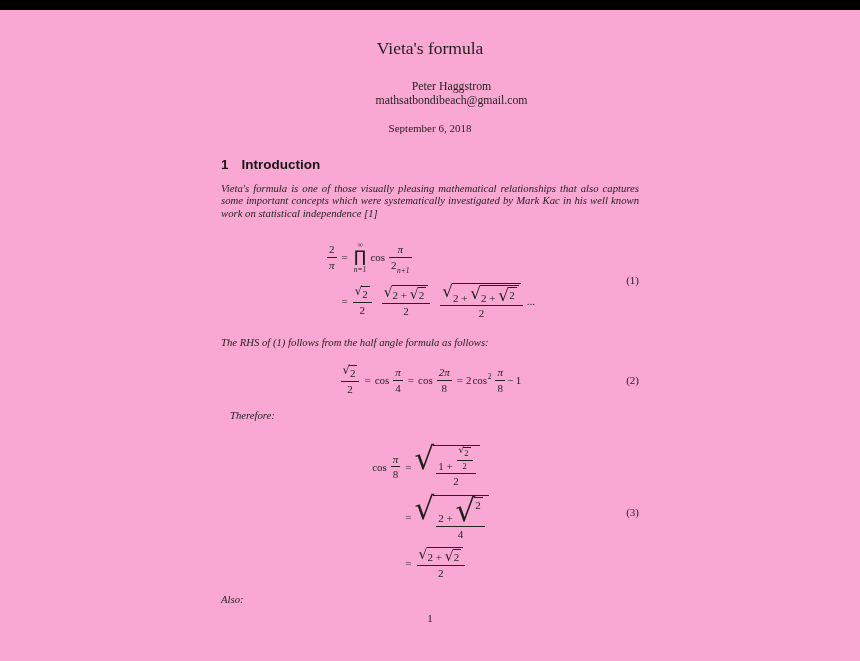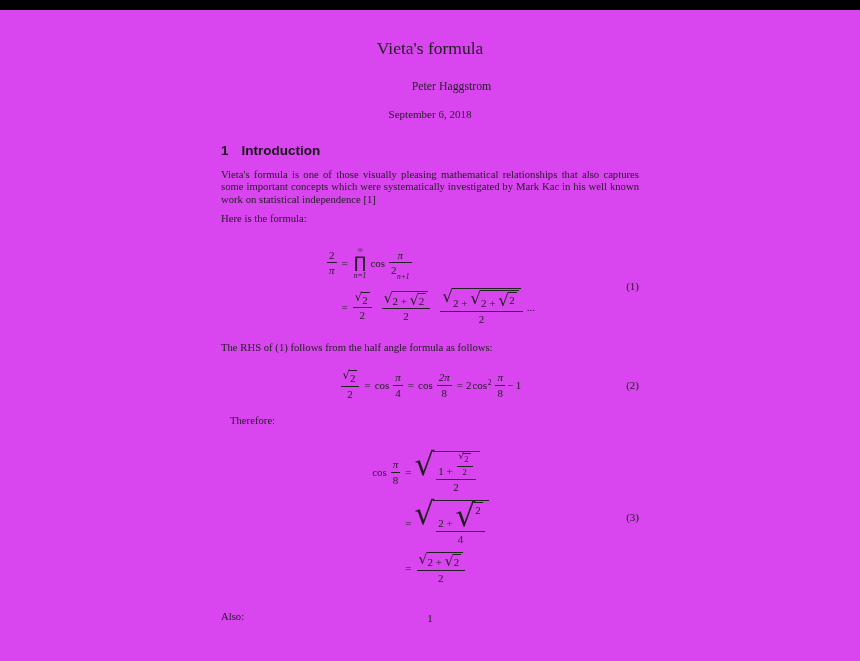--- a/index.html
+++ b/index.html
@@ -1,35 +1,35 @@
 <!DOCTYPE html>
 <html><head>
 <meta charset="utf-8">
 <style>
   html,body { margin:0; padding:0; }
   body { background:#f6f6f6; }
   .page {
     position:relative; width:860px; height:661px; overflow:hidden;
-    background:#d946ef; color:#1e1e1e;
+    background:#f9a8d4; color:#1e1e1e;
     font-family:"Liberation Serif", serif;
   }
   .topbar { position:absolute; top:0; left:0; width:860px; height:10px; background:#000; }
 
   .title { margin-top:38px; text-align:center; font-size:17.5px; font-weight:normal; }
   .authors { margin-top:20px; text-align:center; font-size:11.8px; line-height:14px;padding-left:43px; }
   .date { margin-top:15px; text-align:center; font-size:11px; }
 
   .content { width:418px; margin-left:221px; position:relative; }
 
   .section-head {
     margin-top:23px; display:flex; align-items:baseline; gap:13px;
     font-family:"Liberation Sans", sans-serif; font-weight:bold; font-size:13.5px;
     color:#161616;
   }
-  p.body { font-size:10.7px; line-height:12.3px; margin:10px 0 0 0; text-align:justify; }
+  p.body { font-size:10.7px; line-height:12.3px; margin:10px 0 0 0; text-align:justify;font-style:italic; }
   p.lead { text-align:left; margin-top:7px; }
 
   
   .eq { position:relative; display:flex; justify-content:center; align-items:center; }
   .eqlabel { position:absolute; right:0; top:50%; transform:translateY(-50%); font-size:11px; }
   .math { font-size:11px; display:flex; align-items:center; }
   .it { font-style:italic; }
   .rel { margin:0 3px; }
   .fn { margin:0 2px 0 1px; }
 
@@ -65,33 +65,33 @@
 </head>
 <body>
 
 <div class="page">
   <div class="topbar"></div>
 
   <h1 class="title">Vieta's formula</h1>
 
   <div class="authors">
     <div>Peter Haggstrom</div>
+    <div>mathsatbondibeach@gmail.com</div>
   </div>
 
   <div class="date">September 6, 2018</div>
 
   <div class="content">
 
     <div class="section-head">
       <span>1</span>
       <span>Introduction</span>
     </div>
 
     <p class="body">Vieta's formula is one of those visually pleasing mathematical relationships that also captures some important concepts which were systematically investigated by Mark Kac in his well known work on statistical independence [1]</p>
-    <p class="body lead">Here is the formula:</p>
 
     <div class="eq" style="margin-top:22px;">
       <div class="math">
         <div class="align" style="row-gap:9px;">
           <div class="L">
             <span class="frac">
               <span class="num">2</span>
               <span class="bar"></span>
               <span class="den it">π</span>
             </span>
@@ -251,17 +251,17 @@
               </span>
               <span class="bar"></span>
               <span class="den">2</span>
             </span>
           </div>
         </div>
       </div>
       <span class="eqlabel">(3)</span>
     </div>
 
-    <p class="body lead" style="margin-top:26px;">Also:</p>
+    <p class="body lead" style="margin-top:14px;">Also:</p>
   </div>
 
   <div class="pagenum">1</div>
 </div>
 
 </body></html>

